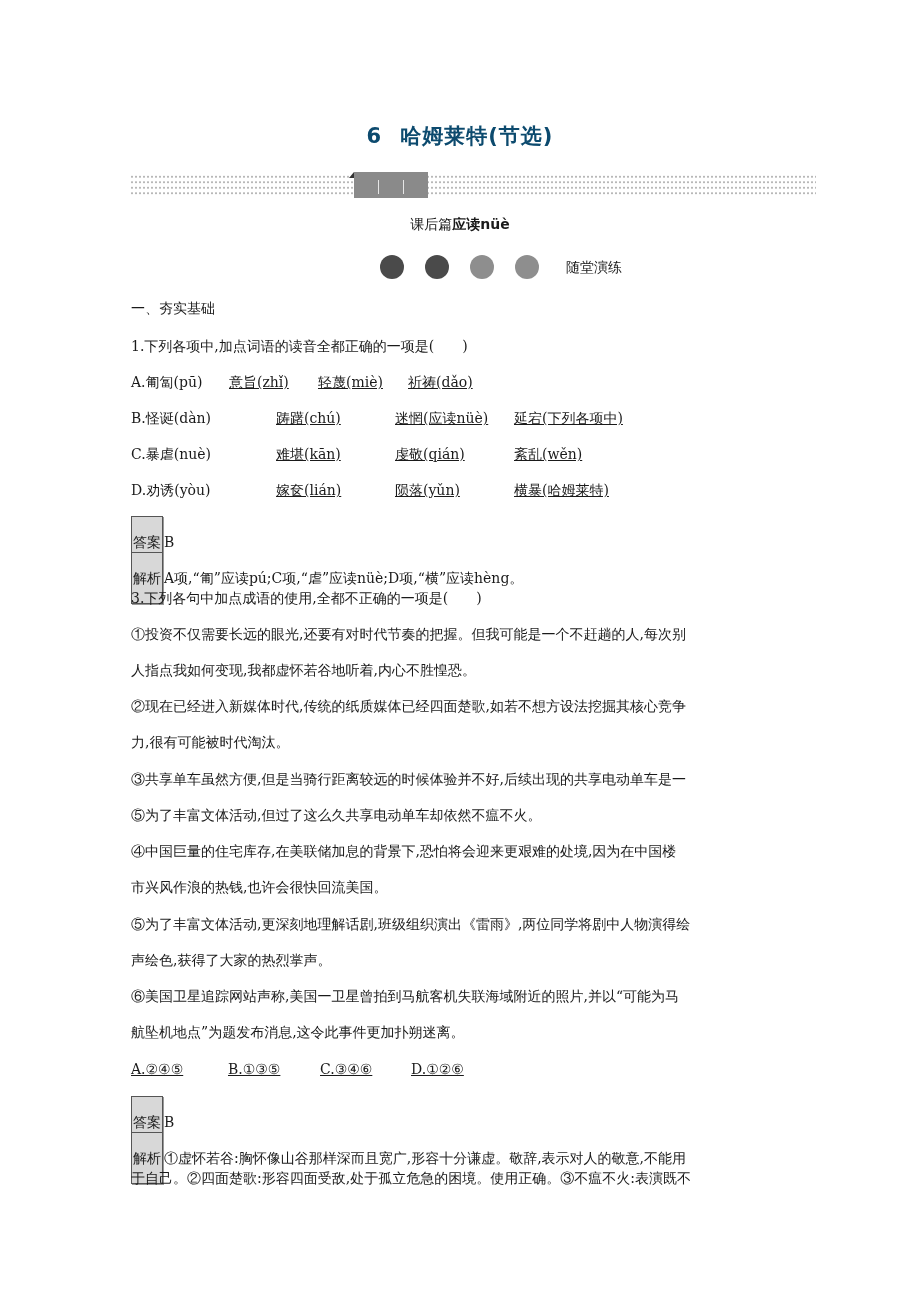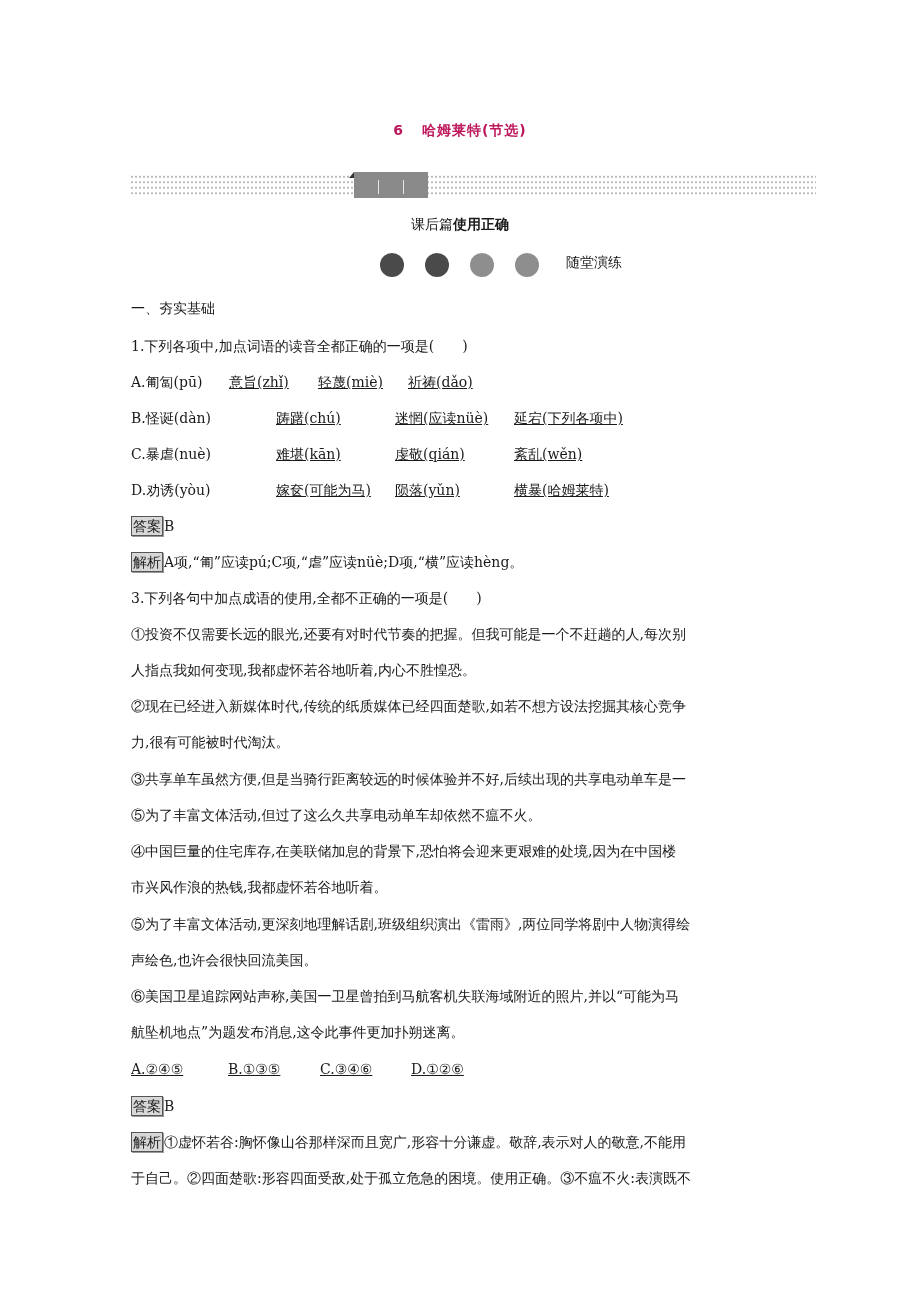--- a/index.html
+++ b/index.html
@@ -1,59 +1,59 @@
 <!DOCTYPE html>
 <html><head>
 <meta charset="utf-8">
 <style>
   html, body { margin: 0; padding: 0; background: #ffffff; }
   body { width: 920px; height: 1302px; position: relative; overflow: hidden;
          font-family: "DejaVu Serif", "Liberation Serif", serif; color: #1a1a1a; }
   .title { position: absolute; left: 0; width: 920px; top: 122px; text-align: center;
-           font-size: 14px; color: #be185d; font-family: "DejaVu Sans", "Liberation Sans", sans-serif;
+           font-size: 21px; color: #0c4a6e; font-family: "DejaVu Sans", "Liberation Sans", sans-serif;
            font-weight: bold; letter-spacing: 1px; }
   .title .num { margin-right: 18px; }
   .banner { position: absolute; left: 130px; top: 172px; width: 686px; height: 26px; }
   .dots { position: absolute; left: 0; top: 2px; width: 686px; height: 22px;
           background-image: radial-gradient(circle, #b8b8b8 0.8px, transparent 1.1px);
           background-size: 4px 5.5px; }
   .tab { position: absolute; left: 224px; top: 0; width: 74px; height: 26px; background: #8a8a8a; }
   .tab::before { content: ""; position: absolute; left: -5px; top: 0; width: 0; height: 0;
                  border-bottom: 6px solid #333; border-left: 5px solid transparent; }
   .tab .bar { position: absolute; top: 8px; width: 1px; height: 14px; background: #e6e6e6; }
   .section-title { position: absolute; left: 0; width: 920px; top: 216px; text-align: center; font-size: 14px; }
   .section-title b { font-family: "DejaVu Sans", "Liberation Sans", sans-serif; font-weight: bold; }
-  .practice { position: absolute; left: 380px; top: 253px; height: 28px; display: flex; align-items: flex-start; gap: 24px; }
+  .practice { position: absolute; left: 380px; top: 253px; height: 28px; display: flex; align-items: center; gap: 24px; }
   .circle { width: 24px; height: 24px; border-radius: 50%; margin-right: -3px; }
   .circle.dark { background: #4a4a4a; }
   .circle.light { background: #8e8e8e; }
   .practice .label { margin-left: 6px; font-size: 14px; line-height: 18px; }
   .content { position: absolute; left: 131px; top: 298px; width: 665px; font-size: 14px; }
   .line { position: absolute; left: 0; white-space: nowrap; line-height: 20px; }
   .col { position: absolute; top: 0; text-decoration: underline; }
-  .tag { display: inline-block; border: 1px solid #555; background: #d8d8d8; padding: 0 1px;
+  .tag { display: inline-block; border: 1px solid #555; background: #d8d8d8; padding: 16px 1px;
          line-height: 18px; margin-right: 1px; box-shadow: 1px 1px 0 #999; }
 </style>
 </head>
 <body>
 
 <div class="title">
   <span class="num">6</span><span>哈姆莱特(节选)</span>
 </div>
 
 <div class="banner">
   <div class="dots"></div>
   <div class="tab">
     <div class="bar" style="left:24px"></div>
     <div class="bar" style="left:49px"></div>
   </div>
 </div>
 
 <div class="section-title">
-  <span>课后篇</span><b>使用正确</b>
+  <span>课后篇</span><b>应读nüè</b>
 </div>
 
 <div class="practice">
   <div class="circle dark"></div>
   <div class="circle dark"></div>
   <div class="circle light"></div>
   <div class="circle light"></div>
   <span class="label">随堂演练</span>
 </div>
 
@@ -78,21 +78,21 @@
 
   <div class="line" style="top:146px;width:665px;height:20px">
     <span>C.</span><span>暴虐(nuè)</span>
     <span class="col" style="left:145px">难堪(kān)</span>
     <span class="col" style="left:264px">虔敬(qián)</span>
     <span class="col" style="left:383px">紊乱(wěn)</span>
   </div>
 
   <div class="line" style="top:182px;width:665px;height:20px">
     <span>D.</span><span>劝诱(yòu)</span>
-    <span class="col" style="left:145px">嫁奁(可能为马)</span>
+    <span class="col" style="left:145px">嫁奁(lián)</span>
     <span class="col" style="left:264px">陨落(yǔn)</span>
     <span class="col" style="left:383px">横暴(哈姆莱特)</span>
   </div>
 
   <div class="line" style="top:218px">
     <span class="tag">答案</span><span>B</span>
   </div>
 
   <div class="line" style="top:254px">
     <span class="tag">解析</span><span>A项,“匍”应读pú;C项,“虐”应读nüè;D项,“横”应读hèng。</span>
@@ -100,23 +100,23 @@
 
   <div class="line" style="top:290px">3.下列各句中加点成语的使用,全都不正确的一项是(　　)</div>
 
   <div class="line" style="top:326px">①投资不仅需要长远的眼光,还要有对时代节奏的把握。但我可能是一个不赶趟的人,每次别</div>
   <div class="line" style="top:362px">人指点我如何变现,我都虚怀若谷地听着,内心不胜惶恐。</div>
   <div class="line" style="top:398px">②现在已经进入新媒体时代,传统的纸质媒体已经四面楚歌,如若不想方设法挖掘其核心竞争</div>
   <div class="line" style="top:434px">力,很有可能被时代淘汰。</div>
   <div class="line" style="top:471px">③共享单车虽然方便,但是当骑行距离较远的时候体验并不好,后续出现的共享电动单车是一</div>
   <div class="line" style="top:507px">⑤为了丰富文体活动,但过了这么久共享电动单车却依然不瘟不火。</div>
   <div class="line" style="top:543px">④中国巨量的住宅库存,在美联储加息的背景下,恐怕将会迎来更艰难的处境,因为在中国楼</div>
-  <div class="line" style="top:579px">市兴风作浪的热钱,我都虚怀若谷地听着。</div>
+  <div class="line" style="top:579px">市兴风作浪的热钱,也许会很快回流美国。</div>
   <div class="line" style="top:616px">⑤为了丰富文体活动,更深刻地理解话剧,班级组织演出《雷雨》,两位同学将剧中人物演得绘</div>
-  <div class="line" style="top:652px">声绘色,也许会很快回流美国。</div>
+  <div class="line" style="top:652px">声绘色,获得了大家的热烈掌声。</div>
   <div class="line" style="top:688px">⑥美国卫星追踪网站声称,美国一卫星曾拍到马航客机失联海域附近的照片,并以“可能为马</div>
   <div class="line" style="top:724px">航坠机地点”为题发布消息,这令此事件更加扑朔迷离。</div>
 
   <div class="line" style="top:761px;width:665px;height:20px">
     <span class="col" style="left:0px">A.②④⑤</span>
     <span class="col" style="left:97px">B.①③⑤</span>
     <span class="col" style="left:189px">C.③④⑥</span>
     <span class="col" style="left:280px">D.①②⑥</span>
   </div>
 

